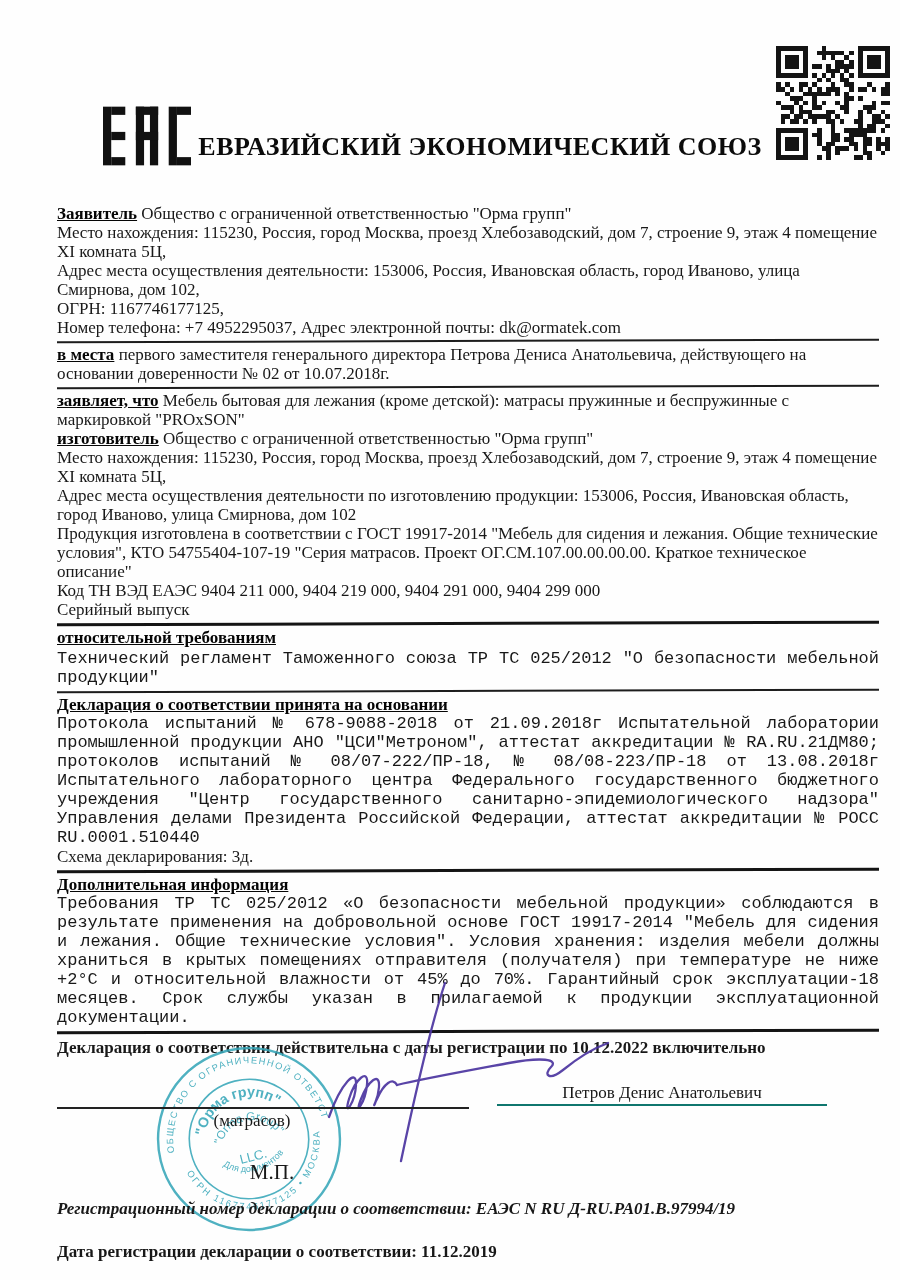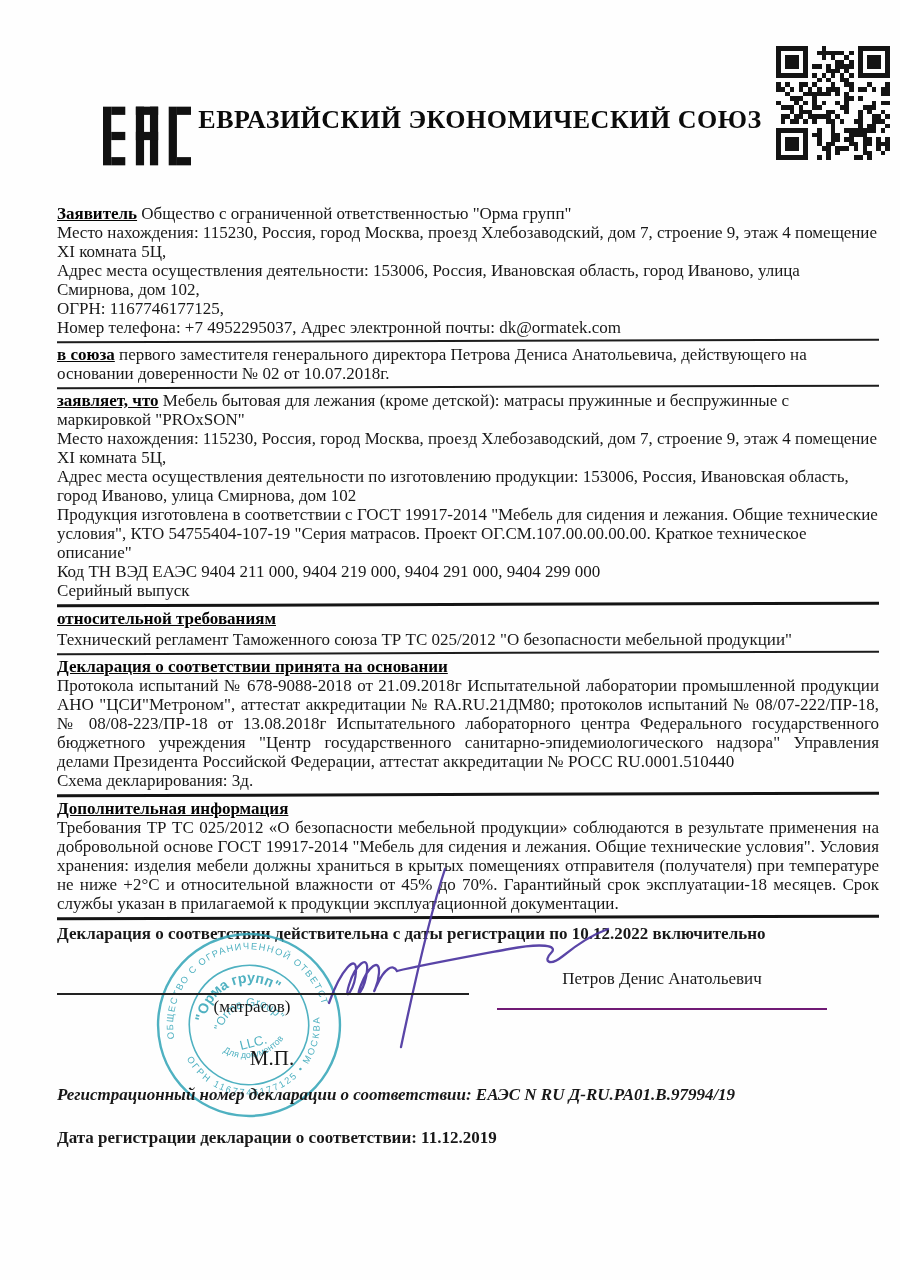--- a/index.html
+++ b/index.html
@@ -1,41 +1,41 @@
 <!DOCTYPE html>
 <html lang="ru"><head>
 <meta charset="utf-8">
 <style>
   html,body{margin:0;padding:0;background:#e8e8e8;}
   .page{position:relative;width:900px;height:1280px;background:#fefefe;overflow:hidden;
         font-family:"Liberation Serif", serif;color:#181818;}
   
   .eac-logo{position:absolute;left:103px;top:93px;width:88px;height:86px;}
   .titles{position:absolute;left:180px;top:104px;width:600px;text-align:center;font-weight:bold;color:#0b0b0b;}
-  .titles .t1{font-size:26px;line-height:31px;letter-spacing:.5px;white-space:nowrap;}
+  .titles .t1{font-size:26px;line-height:31px;letter-spacing:.5px;white-space:nowrap;margin-top:27px;}
   .titles .t2{font-size:25px;line-height:30px;letter-spacing:.5px;white-space:nowrap;}
   .qr{position:absolute;left:776px;top:46px;width:114px;height:114px;}
   
   .content{position:absolute;left:57px;top:204px;width:822px;font-size:17px;line-height:19px;}
   .content p{margin:0;}
-  .just{text-align:justify;text-justify:inter-word;}
+  .just{text-align:justify;text-justify:inter-word;font-family:Liberation Mono, monospace;}
   b{color:#050505;text-decoration:underline;}
   .rule{height:2px;background:#1d1d1d;margin:3px 0 3px 0;transform:rotate(-0.18deg);}
   .rule.thick{height:3px;background:#141414;}
   .gap{height:2px;}
   .validity{font-weight:bold;margin-top:5px !important;}
   
   .sig-area{position:relative;height:116px;margin-top:10px;}
   .stamp{position:absolute;left:96px;top:-24px;width:192px;height:192px;transform:rotate(-14deg);opacity:.88;}
   .sig-svg{position:absolute;left:0;top:-96px;width:822px;height:240px;pointer-events:none;}
   .sig-line{position:absolute;left:0;top:40px;width:412px;border-top:2px solid #222;}
   .sig-caption{position:absolute;left:120px;top:44px;width:150px;text-align:center;font-size:17px;}
   .mp{position:absolute;left:175px;top:96px;width:80px;text-align:center;font-size:21px;}
   .fio-name{position:absolute;left:440px;top:16px;width:330px;text-align:center;font-size:17px;
-            border-bottom:2px solid #701a75;padding-bottom:20px;}
+            border-bottom:2px solid #0f766e;padding-bottom:2px;}
   .fio-caption{position:absolute;left:440px;top:44px;width:330px;text-align:center;font-size:17px;}
   .regline{font-weight:bold;margin-top:16px !important;position:relative;z-index:2;font-style:italic;}
   .dateline{font-weight:bold;margin-top:24px !important;position:relative;z-index:2;}
 </style>
 </head>
 <body>
 
 <div class="page">
 
   <div class="eac-logo">
@@ -69,25 +69,26 @@
   <div class="content">
 
     <p><b>Заявитель</b> <span>Общество с ограниченной ответственностью "Орма групп"</span></p>
     <p>Место нахождения: 115230, Россия, город Москва, проезд Хлебозаводский, дом 7, строение 9, этаж 4 помещение XI комната 5Ц,</p>
     <p>Адрес места осуществления деятельности: 153006, Россия, Ивановская область, город Иваново, улица Смирнова, дом 102,</p>
     <p>ОГРН: 1167746177125,</p>
     <p>Номер телефона: +7 4952295037, Адрес электронной почты: dk@ormatek.com</p>
 
     <div class="rule"></div>
 
-    <p><b>в союза</b> <span>первого заместителя генерального директора Петрова Дениса Анатольевича, действующего на основании доверенности № 02 от 10.07.2018г.</span></p>
+    <p><b>в места</b> <span>первого заместителя генерального директора Петрова Дениса Анатольевича, действующего на основании доверенности № 02 от 10.07.2018г.</span></p>
 
     <div class="rule"></div>
 
     <p><b>заявляет, что</b> <span>Мебель бытовая для лежания (кроме детской): матрасы пружинные и беспружинные с маркировкой "PROxSON"</span></p>
+    <p><b>изготовитель</b> <span>Общество с ограниченной ответственностью "Орма групп"</span></p>
     <p>Место нахождения: 115230, Россия, город Москва, проезд Хлебозаводский, дом 7, строение 9, этаж 4 помещение XI комната 5Ц,</p>
     <p>Адрес места осуществления деятельности по изготовлению продукции: 153006, Россия, Ивановская область, город Иваново, улица Смирнова, дом 102</p>
     <p>Продукция изготовлена в соответствии с ГОСТ 19917-2014 "Мебель для сидения и лежания. Общие технические условия", КТО 54755404-107-19 "Серия матрасов. Проект ОГ.СМ.107.00.00.00.00. Краткое техническое описание"</p>
     <p>Код ТН ВЭД ЕАЭС 9404 211 000, 9404 219 000, 9404 291 000, 9404 299 000</p>
     <p>Серийный выпуск</p>
 
     <div class="rule thick"></div>
 
     <p><b>относительной требованиям</b></p>
     <div class="gap"></div>

